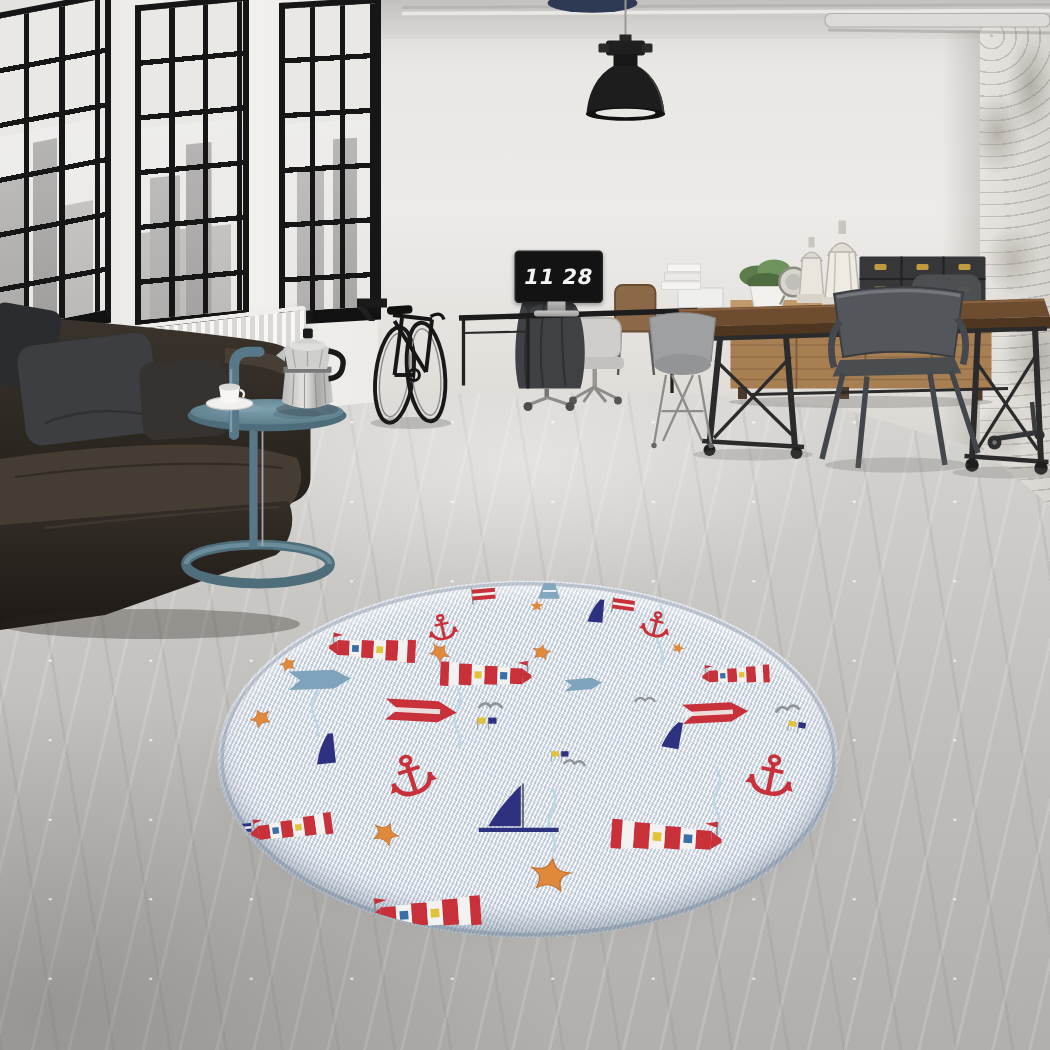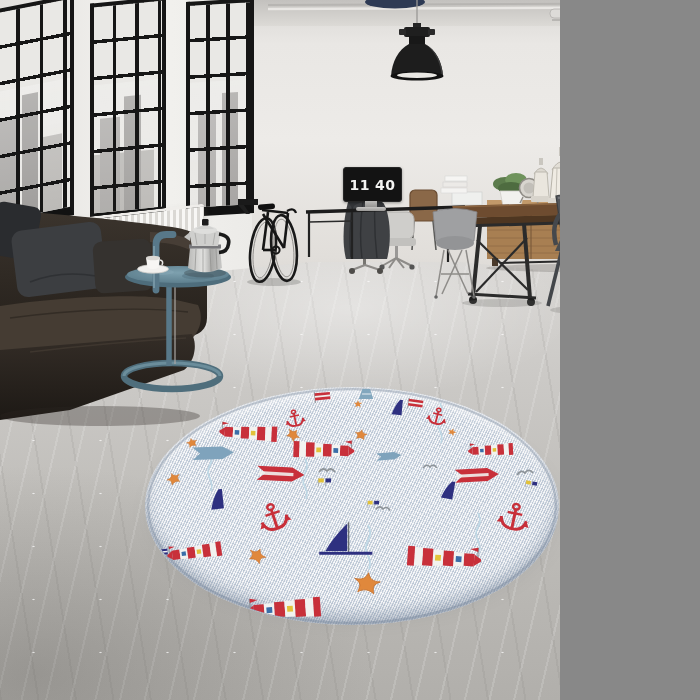--- a/index.html
+++ b/index.html
@@ -1,17 +1,17 @@
 <!DOCTYPE html>
 <html><head>
 <meta charset="utf-8">
 <style>
   html,body{margin:0;padding:0;background:#888;}
-  .stage{position:relative;width:560px;height:700px;overflow:hidden;
-         font-family:"DejaVu Sans",sans-serif;background:#e8e6e3;}
+  .stage{position:relative;width:700px;height:700px;overflow:hidden;
+         font-family:"DejaVu Sans",sans-serif;background:#e8e6e3;font-style:italic;}
   .abs{position:absolute;}
 
   
   .back-wall{left:0;top:0;width:700px;height:312px;
     background:linear-gradient(180deg,#d9d7d4 0%,#e9e7e4 14%,#edebe8 45%,#e1deda 82%,#d7d4d0 100%);z-index:0;}
   .ceiling{left:0;top:0;width:700px;height:26px;
     background:linear-gradient(180deg,#c3c1be,#dcdad6);z-index:1;}
   .left-wall{left:0;top:0;width:252px;height:302px;
     background:linear-gradient(90deg,#e3e1de,#f3f2ef 55%,#ecebe8);z-index:2;}
   .corner-shade{left:628px;top:20px;width:28px;height:292px;
@@ -406,21 +406,21 @@
         <ellipse cx="205" cy="230" rx="12" ry="4" fill="#dededc"></ellipse>
         <path d="M196,229 Q205,221.5 214,229 Z" fill="#d2d2d0"></path>
         <rect x="202" y="219" width="6.5" height="6.5" rx="1.2" fill="#1c1c1c"></rect>
         <path d="M219,234 Q230.5,236 228.5,244 Q227.5,252 219,252.5" stroke="#1a1a1a" stroke-width="3.6" fill="none"></path>
       </g>
     </g>
   </svg>
 
   <div class="abs monitor">
     <span>11</span>
-    <span>40</span>
+    <span>28</span>
   </div>
   <div class="abs monitor-stand"></div>
   <div class="abs monitor-base"></div>
 
   <div class="abs rug-shadow"></div>
   <div class="abs rug-base"></div>
   <svg class="abs rug-motifs" viewBox="0 0 414 238">
     <defs>
       <clipPath id="rugClip">
           <ellipse cx="207" cy="119" rx="205" ry="118"></ellipse>

